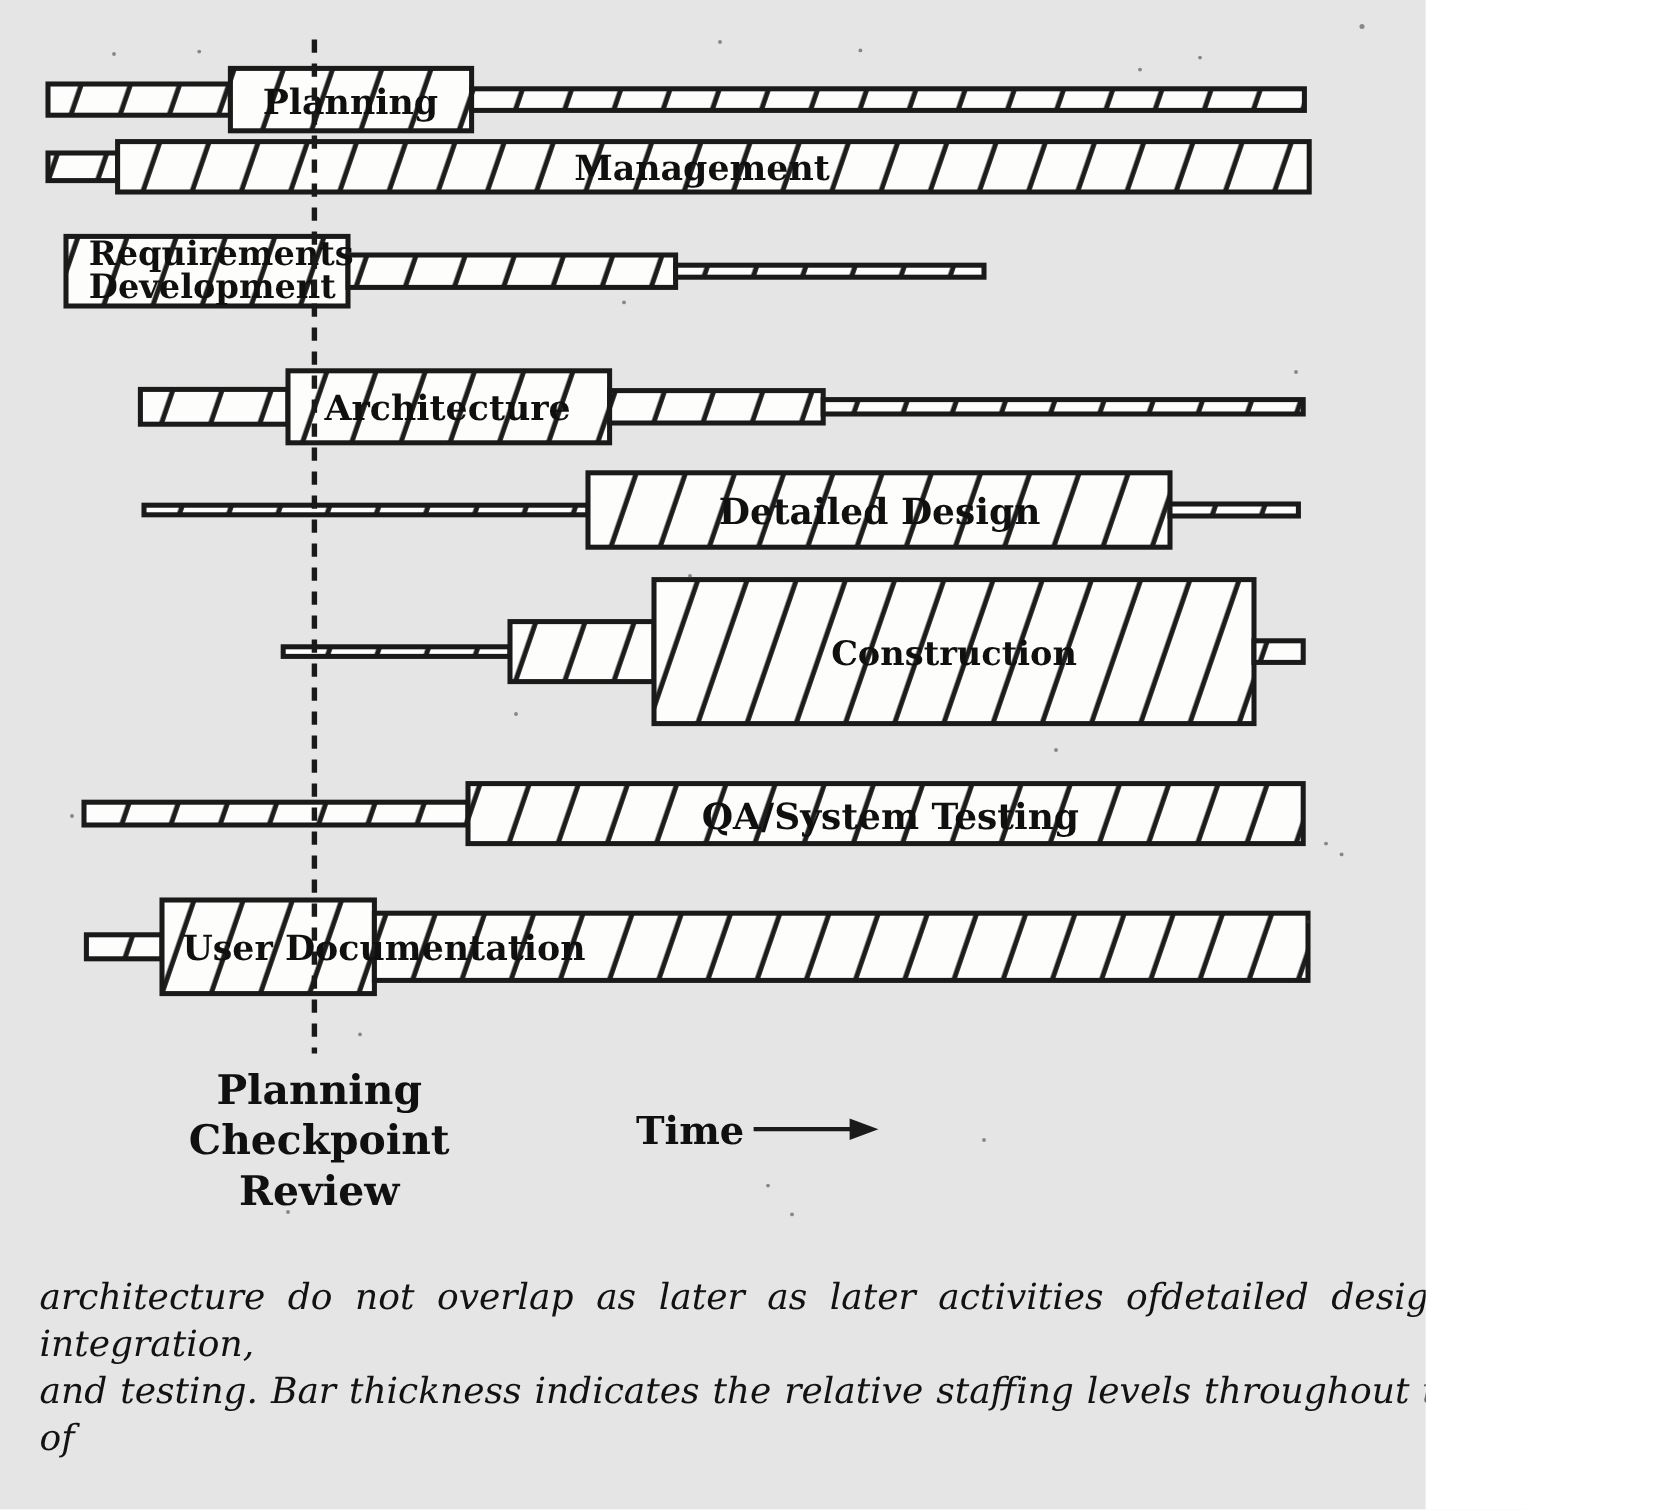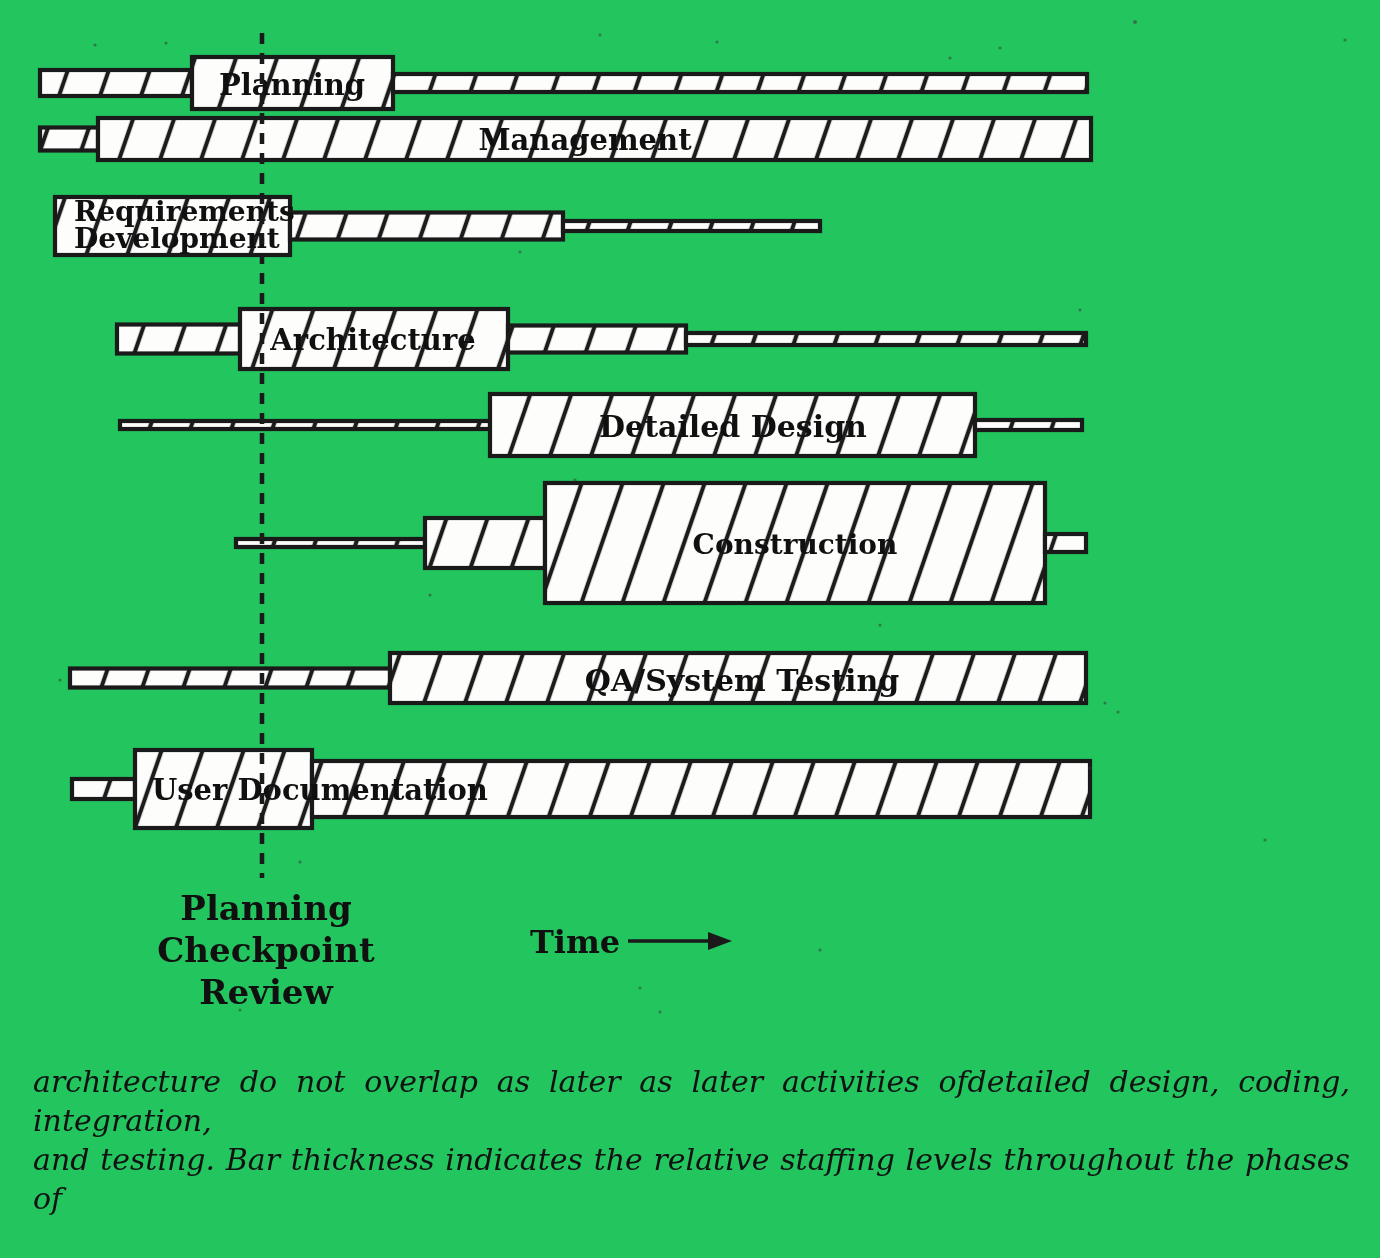--- a/index.html
+++ b/index.html
@@ -1,17 +1,17 @@
 <!DOCTYPE html>
 <html><head>
 <meta charset="utf-8">
 <style>
   html,body{margin:0;padding:0;background:#ffffff;}
   .page{
-    position:relative;width:1380px;height:1258px;background:#22c55e;
+    position:relative;width:1188px;height:1258px;background:#e5e5e5;
     font-family:"DejaVu Serif","Liberation Serif",serif;color:#171717;overflow:hidden;
   }
   .diagram{position:absolute;left:0;top:0;}
   .caption{
     position:absolute;left:33px;top:1062px;width:1317px;
     font-size:30px;line-height:39px;color:#121212;
   }
   .cap-line{text-align:justify;text-align-last:justify;white-space:normal;}
   .fig-label{font-style:normal;letter-spacing:0.5px;margin-right:34px;}
   .cap-italic{font-style:italic;}

